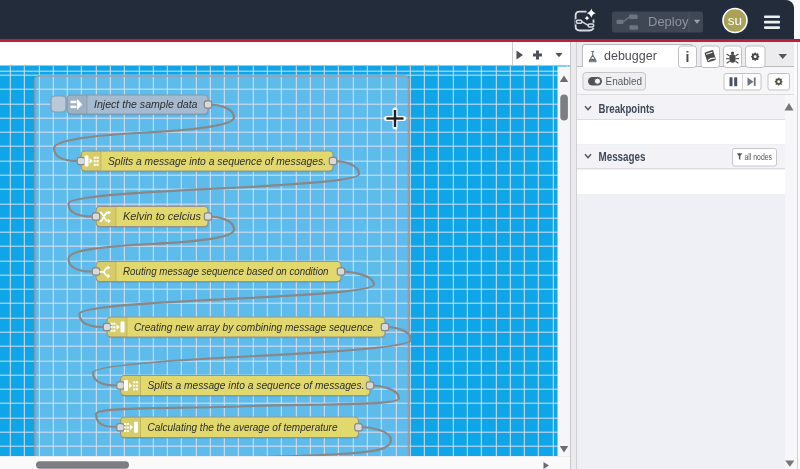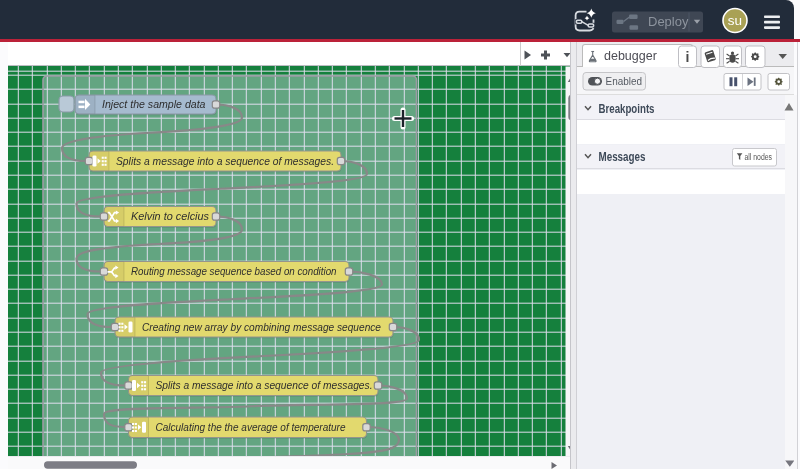--- a/index.html
+++ b/index.html
@@ -5,21 +5,21 @@
   * { margin:0; padding:0; box-sizing:border-box; }
   html,body { width:800px; height:469px; overflow:hidden; background:#fbfbfd;
     font-family:"Liberation Sans", sans-serif; }
   .abs { position:absolute; }
   #page { position:relative; width:800px; height:469px; }
   
   #header { left:0; top:0; width:794px; height:39px; background:#222c3a;
     border-radius:0 8px 0 0; }
   #redline { left:0; top:39px; width:800px; height:2.5px; background:#bb2239; }
   
-  #canvas { left:8px; top:41.5px; width:570px; height:427.5px; background:#15803d; }
+  #canvas { left:0; top:41.5px; width:570px; height:427.5px; background:#0ea5e9; }
   #tabbar { left:0; top:0; width:570px; height:24.5px; background:#fff;
     border-bottom:1px solid #bdbdc3; }
   #tabbar .btns { position:absolute; left:512px; top:0; width:58px; height:24.5px;
     border-left:1px solid #ccc; }
   #grid { left:0; top:24.5px; width:570px; height:389.5px;
     background-image:
       repeating-linear-gradient(to right, #dcdcea 0, #dcdcea 1px, transparent 1px, transparent 14.28px),
       repeating-linear-gradient(to bottom, #dcdcea 0, #dcdcea 1px, transparent 1px, transparent 14.28px);
     background-position: 9.8px 8.7px; }
   #hscroll { left:0; top:414px; width:570px; height:13.5px; background:#fafafb; border-top:1px solid #ececf0; }

